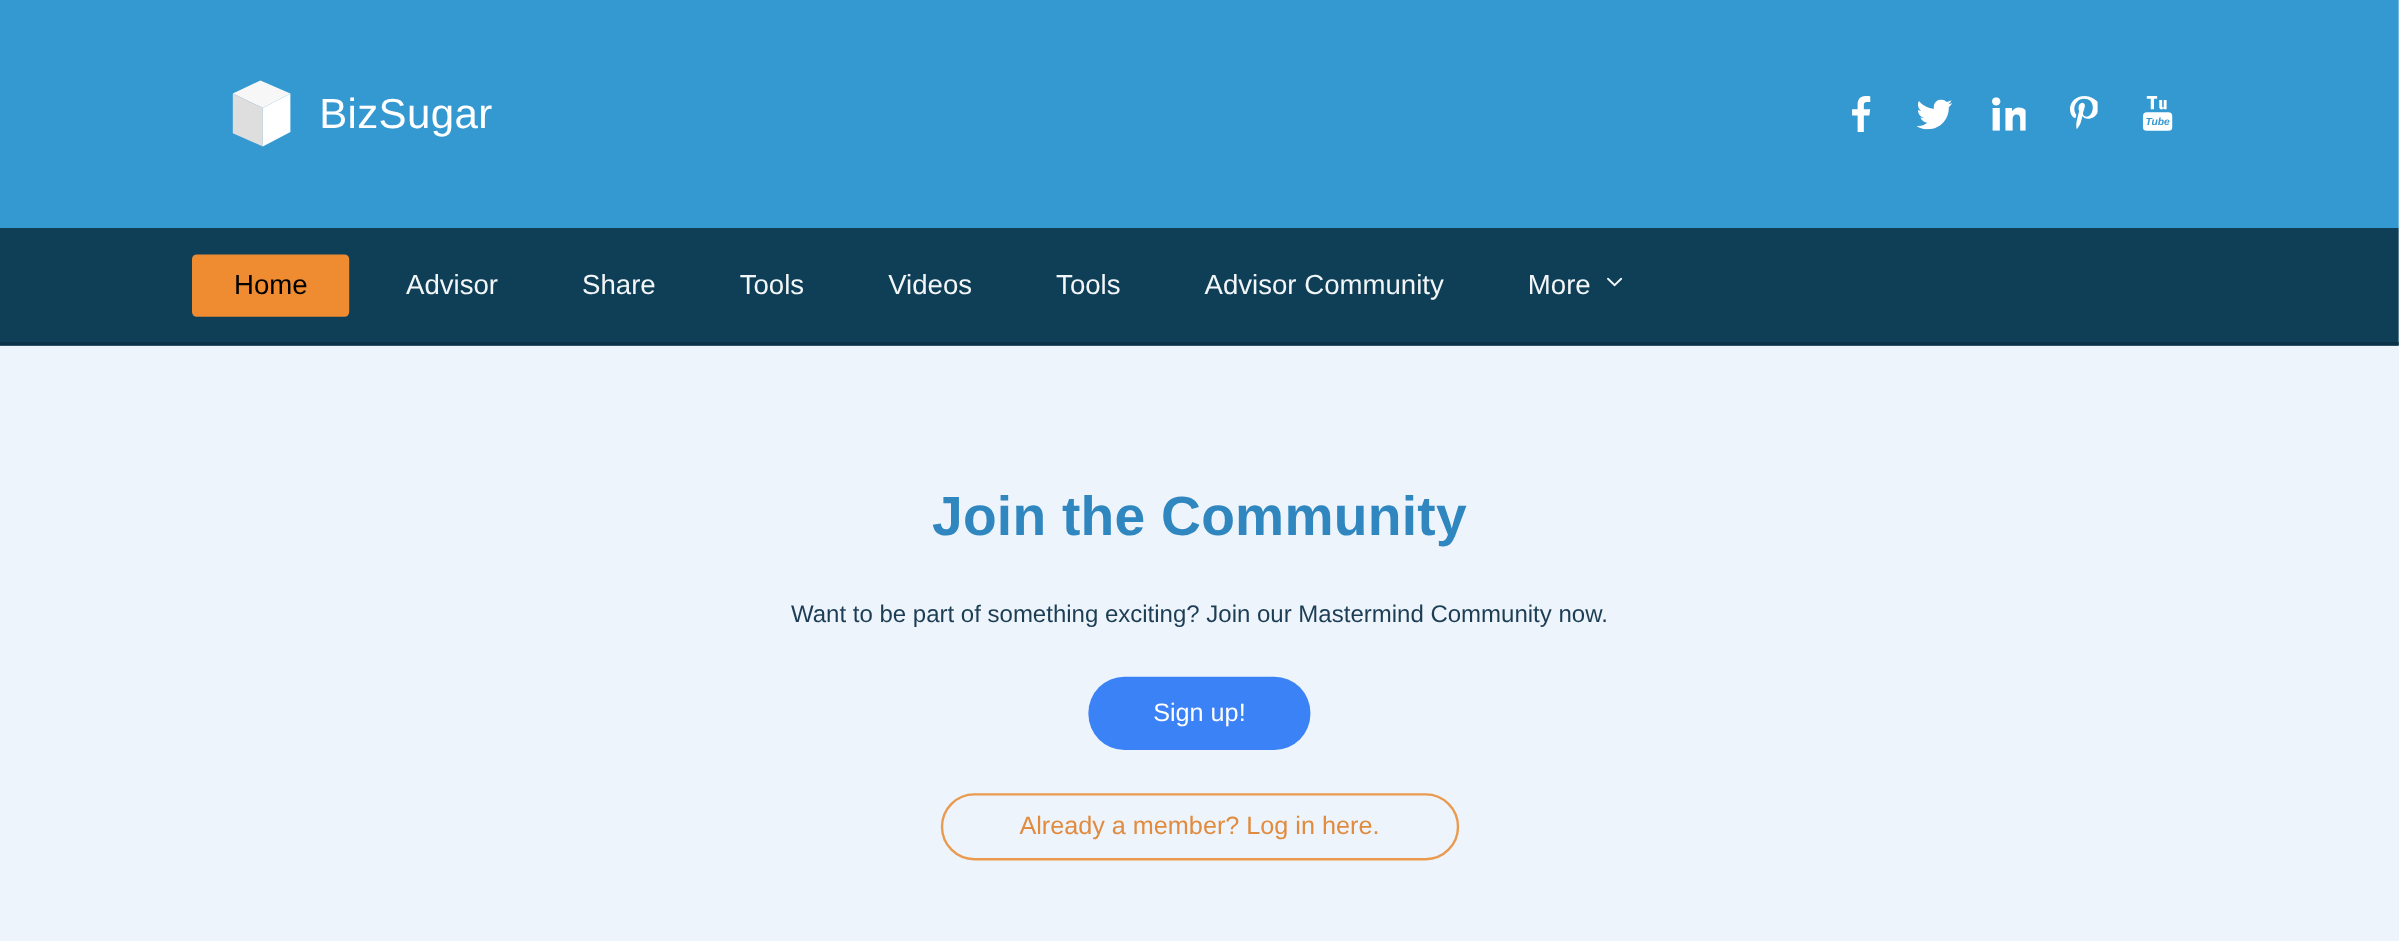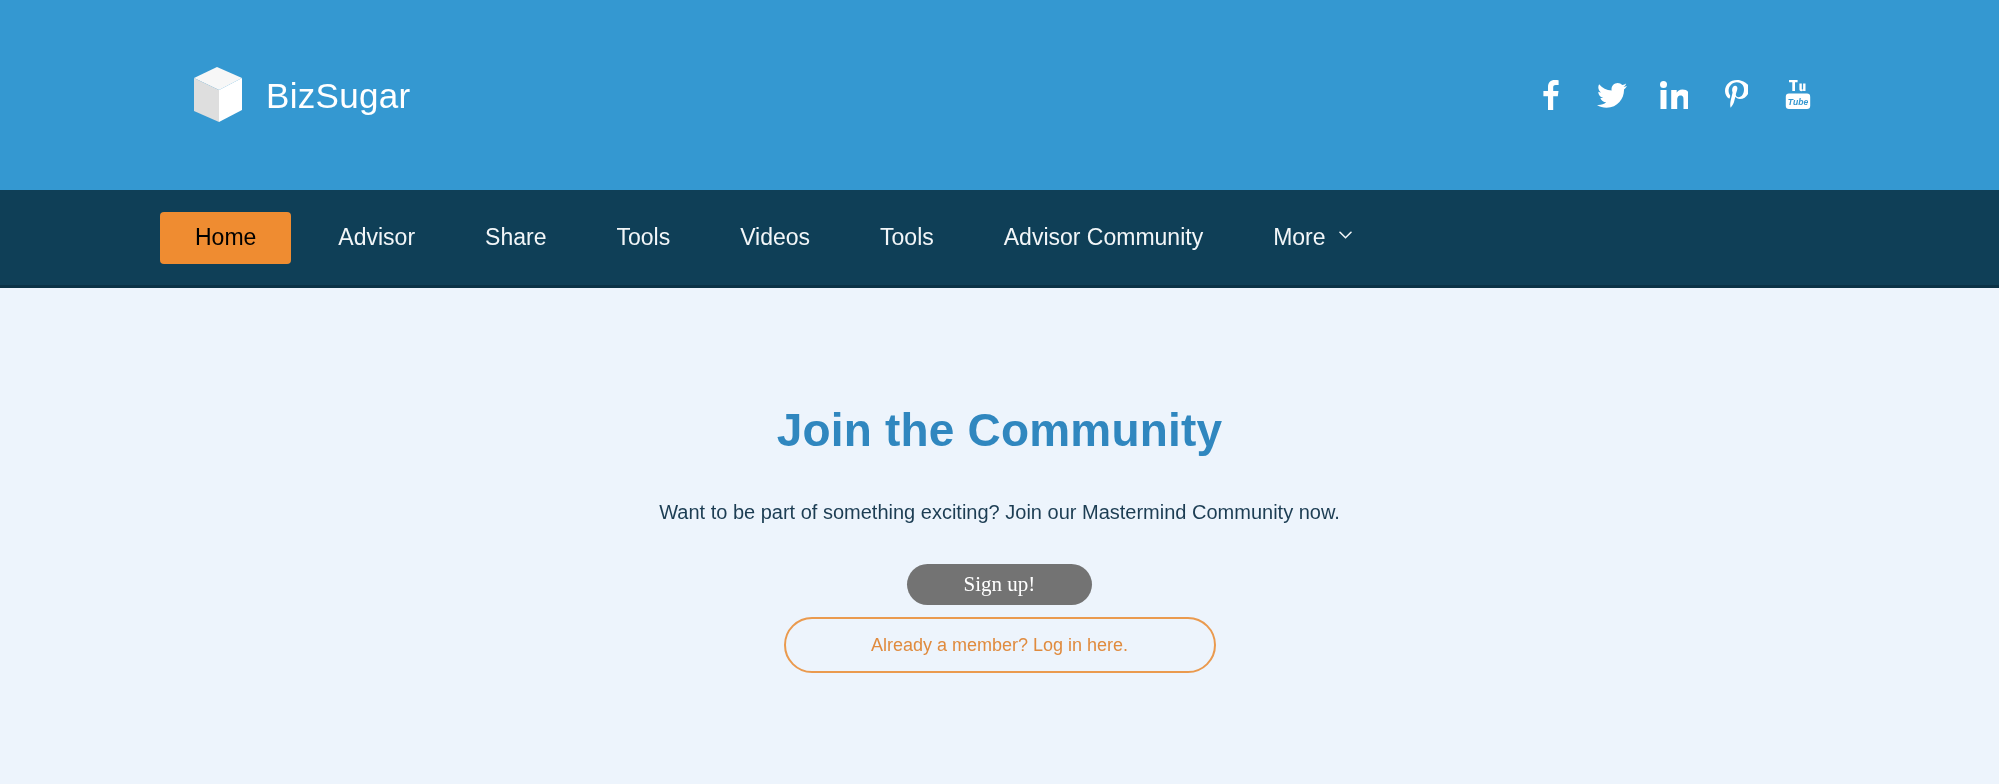--- a/index.html
+++ b/index.html
@@ -148,40 +148,40 @@
     color: #1c3d53;
     line-height: 1.2;
     font-weight: 400;
   }
 
   .btn-signup {
     margin-top: 40px;
     display: inline-flex;
     align-items: center;
     justify-content: center;
-    background: #737373;
+    background: #3b82f6;
     color: #ffffff;
     font-size: 21px;
     border: none;
     border-radius: 30px;
     width: 185px;
-    height: 41px;
+    height: 61px;
     cursor: pointer;
-    font-family: Liberation Serif, serif;
+    font-family: Liberation Sans, sans-serif;
     text-decoration: none;
   }
 
   .btn-login {
-    margin-top: 12px;
+    margin-top: 36px;
     display: inline-flex;
     align-items: center;
     justify-content: center;
     background: transparent;
     color: #e08b3e;
-    font-size: 18px;
+    font-size: 21px;
     border: 2px solid #ea9a4e;
     border-radius: 30px;
     width: 432px;
     height: 56px;
     cursor: pointer;
     font-family: "Liberation Sans", sans-serif;
     text-decoration: none;
   }
 </style>
 </head>

